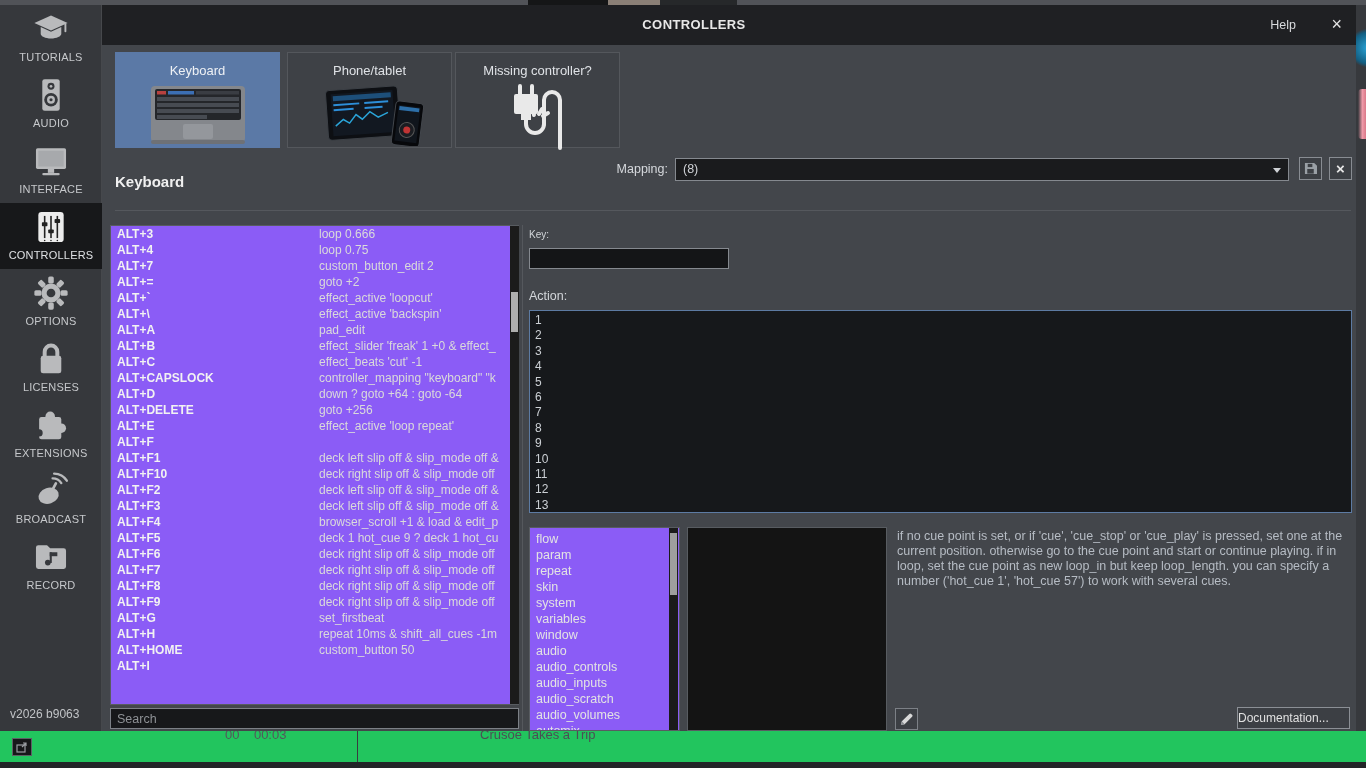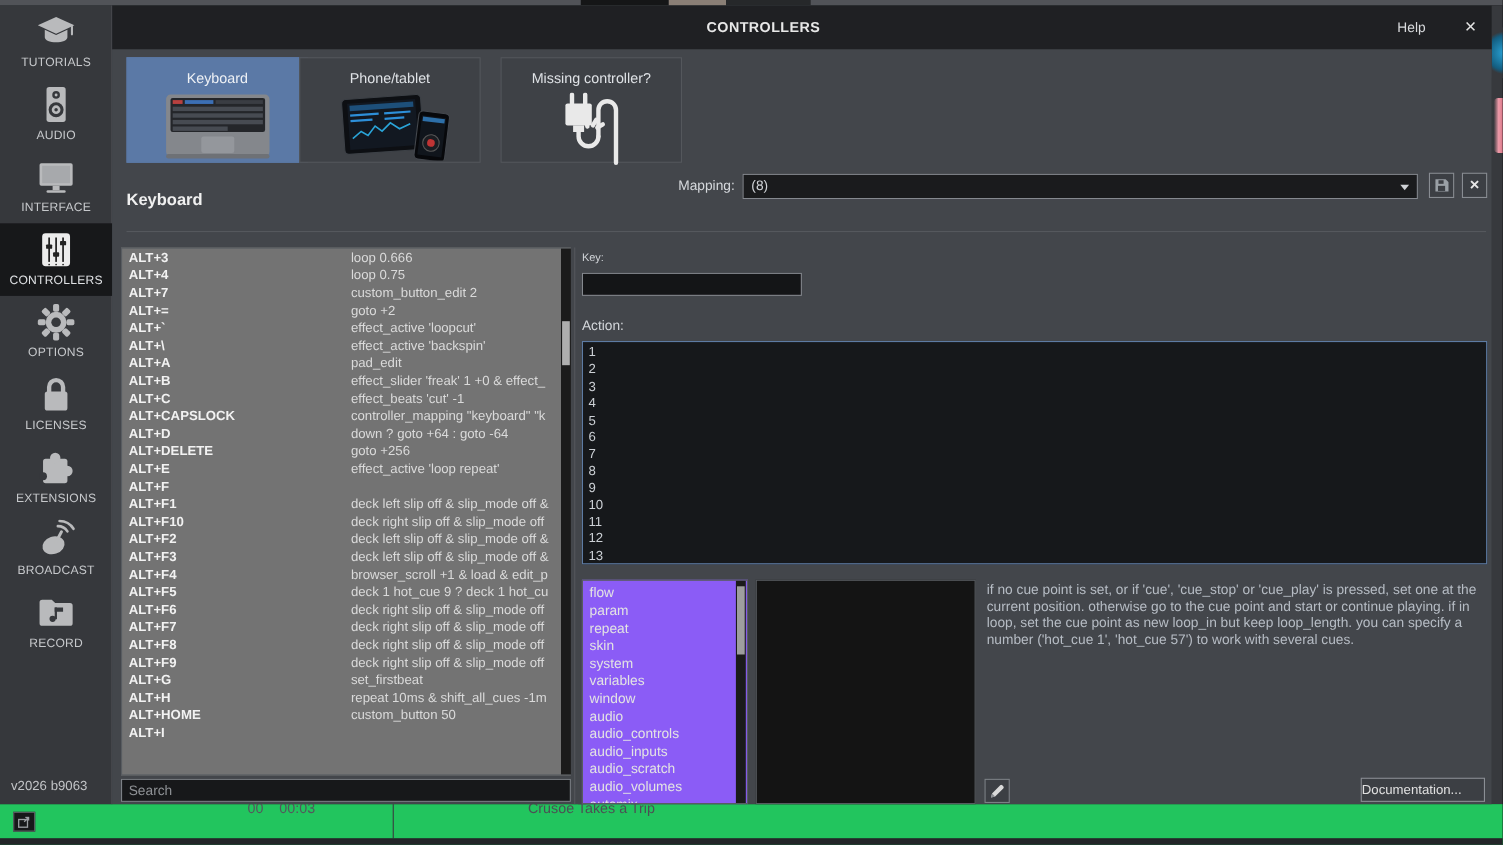--- a/index.html
+++ b/index.html
@@ -40,39 +40,39 @@
 
 
 #content{position:absolute;left:102px;top:40px;width:1254px;height:686px;background:#43464b}
 
 
 .tab{position:absolute;top:7px;width:165px;height:96px;background:#3e4146;border:1px solid #54575c;text-align:center;cursor:pointer}
 .tab .tab-label{display:block;margin-top:10px;font-size:13px;color:#dfe2e6}
 .tab.selected{background:#5b79a6;border-color:#5b79a6}
 .tab.selected .tab-label{color:#eef1f5}
 #tab-keyboard{left:13px}
-#tab-phone{left:170px}
+#tab-phone{left:185px}
 #tab-missing{left:353px}
 .tab-img{margin-top:6px}
 
 
 #mapping-label{position:absolute;left:450px;top:117px;width:116px;text-align:right;font-size:12.5px;color:#d6d9dd}
 #mapping-select{position:absolute;left:573px;top:113px;width:614px;height:23px;background:#1a1b1d;border:1px solid #85898f;color:#d0d3d7;font-size:12.5px;line-height:21px;padding:0 22px 0 7px;cursor:pointer}
 #mapping-select .chev{position:absolute;right:7px;top:9px;width:0;height:0;border-left:4px solid transparent;border-right:4px solid transparent;border-top:5px solid #cfd2d6}
 .icon-btn{position:absolute;top:112px;width:23px;height:23px;background:#3c3f44;border:1px solid #888c92;display:flex;align-items:center;justify-content:center;cursor:pointer}
 #save-btn{left:1197px}
 #delete-mapping-btn{left:1227px;color:#e8e8e8;font-size:15px;font-weight:bold}
 
 
 #section-title{position:absolute;left:13px;top:128px;font-size:15px;font-weight:bold;color:#f0f0f0}
 #separator{position:absolute;left:13px;top:165px;width:1236px;height:1px;background:#55585d}
 #vdivider{position:absolute;left:420px;top:180px;width:1px;height:506px;background:#55585d}
 
 
-#shortcut-list{position:absolute;left:8px;top:180px;width:409px;height:480px;background:#737373;border:1px solid #585c61;overflow:hidden}
+#shortcut-list{position:absolute;left:8px;top:180px;width:409px;height:480px;background:#8b5cf6;border:1px solid #585c61;overflow:hidden}
 .sc-row{position:relative;height:16px;line-height:16px;white-space:nowrap;cursor:pointer}
 .sc-key{position:absolute;left:6px;width:198px;overflow:hidden;font-size:12px;font-weight:bold;color:#f2f2f2}
 .sc-action{position:absolute;left:208px;right:12px;overflow:hidden;font-size:12px;color:#dadada}
 #shortcut-scrollbar{position:absolute;right:1px;top:1px;width:9px;height:478px;background:#1b1b1b}
 #shortcut-scrollbar .thumb{position:absolute;left:1px;top:66px;width:7px;height:40px;background:#aeaeae}
 
 
 #search-box{position:absolute;left:8px;top:663px;width:409px;height:21px;background:#17181a;border:1px solid #7c8086;color:#cfcfcf;font-size:12.5px;padding:0 6px;font-family:"Liberation Sans",sans-serif}
 #search-box::placeholder{color:#8e9195}
 

